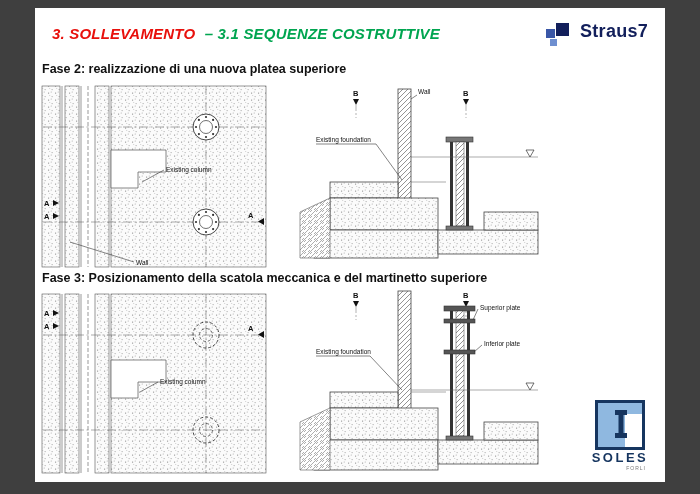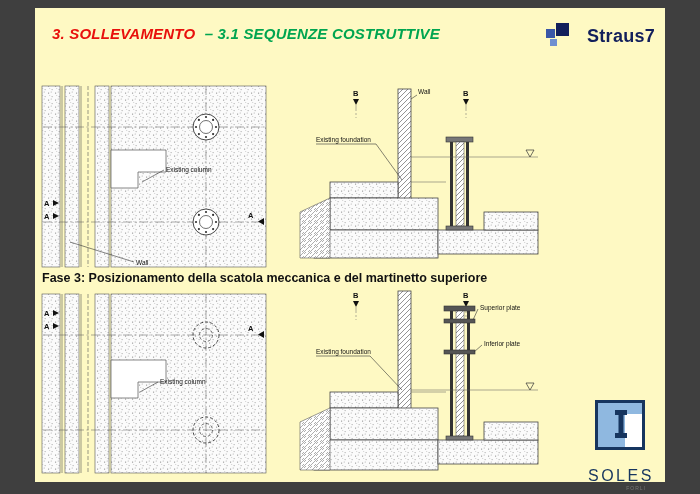--- a/index.html
+++ b/index.html
@@ -1,41 +1,41 @@
 <!DOCTYPE html>
 <html><head>
 <meta charset="utf-8">
 <style>
   * { margin:0; padding:0; box-sizing:border-box; }
   body { font-family:"Liberation Sans", sans-serif; background:#222; }
   .stage { position:relative; width:700px; height:494px; background:#3f3f3f; overflow:hidden; }
-  .slide { position:absolute; left:35px; top:8px; width:630px; height:474px; background:#fef9c3; }
+  .slide { position:absolute; left:35px; top:8px; width:630px; height:474px; background:#ffffff; }
 
   .title { position:absolute; left:17px; top:17px; font-size:15px; font-weight:bold; font-style:italic; letter-spacing:0.2px; white-space:nowrap; }
   .t-red { color:#e8100c; }
   .t-green { color:#00a550; margin-left:5px; }
 
   .fase-heading { position:absolute; font-size:12.5px; font-weight:bold; color:#111; white-space:nowrap; }
   .fase2 { left:7px; top:54px; }
   .fase3 { left:7px; top:263px; }
 
   .draw { position:absolute; font-family:"Liberation Sans", sans-serif; }
 
   
-  .straus { position:absolute; left:511px; top:13px; display:flex; align-items:flex-end; gap:17px; }
+  .straus { position:absolute; left:511px; top:13px; display:flex; align-items:flex-start; gap:10px; }
   .s7text { font-size:18px; color:#121f5b; font-weight:600; letter-spacing:0.3px; }
 
   
   .saie { position:absolute; left:557px; top:53px; width:46px; text-align:left; }
   .saie-text { color:#e3000f; font-weight:bold; font-size:12px; letter-spacing:1.5px; line-height:12px; }
   .saie-bar { height:3px; background:#f7941d; width:40px; margin-top:2px; }
 
   
   .soles { position:absolute; left:553px; top:392px; width:64px; text-align:center; }
-  .soles-text { color:#16355f; font-weight:normal; font-size:16px; letter-spacing:2.5px; margin-top:17px; }
+  .soles-text { color:#16355f; font-weight:bold; font-size:13px; letter-spacing:2.5px; margin-top:0; }
   .soles-sub { color:#777; font-size:5px; letter-spacing:1px; text-align:right; padding-right:6px; }
 
   svg text { font-family:"Liberation Sans", sans-serif; }
 </style>
 </head>
 <body>
 
 <svg width="0" height="0" style="position:absolute" aria-hidden="true">
   <defs>
     <pattern id="stip" width="7" height="7" patternUnits="userSpaceOnUse">
@@ -67,20 +67,21 @@
     <div class="straus">
       <svg width="24" height="26" viewBox="0 0 24 26">
         <rect x="0" y="8" width="9" height="9" fill="#3a57a7"></rect>
         <rect x="10" y="2" width="13" height="13" fill="#121f5b"></rect>
         <rect x="4" y="18" width="7" height="7" fill="#6e8fd0"></rect>
       </svg>
       <span class="s7text">Straus7</span>
     </div>
 
 
+    <div class="fase-heading fase2">Fase 2: realizzazione di una nuova platea superiore</div>
 
     <svg class="draw" style="left:5px;top:76px" width="230" height="185" viewBox="0 0 230 185">
       <g stroke="#555" stroke-width="0.6" fill="none">
         <rect x="2" y="2" width="18" height="181" fill="url(#stip)"></rect>
         <line x1="22" y1="2" x2="22" y2="183"></line>
         <rect x="25" y="2" width="14" height="181" fill="url(#stip)"></rect>
         <line x1="41" y1="2" x2="41" y2="183"></line>
         <line x1="48" y1="2" x2="48" y2="183" stroke-dasharray="4 2"></line>
         <rect x="55" y="2" width="14" height="181" fill="url(#stip)"></rect>
         <rect x="71" y="2" width="155" height="181" fill="url(#stip)"></rect>

